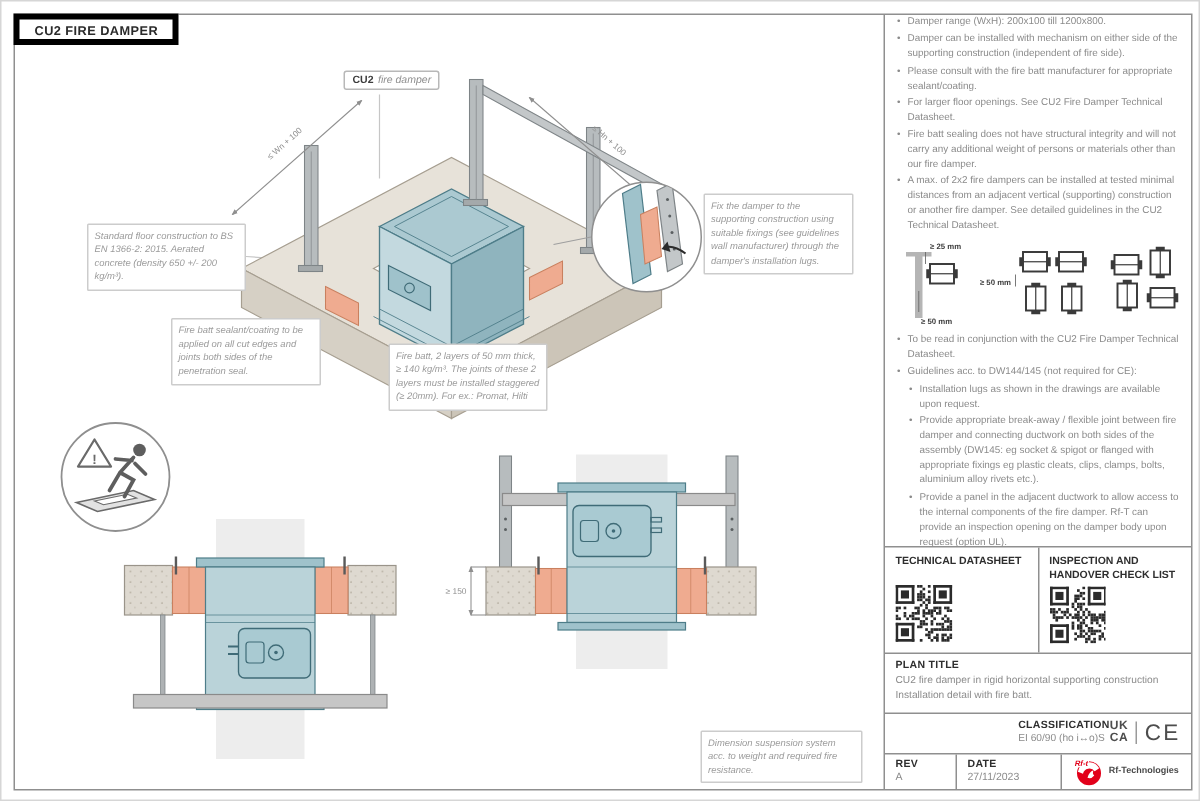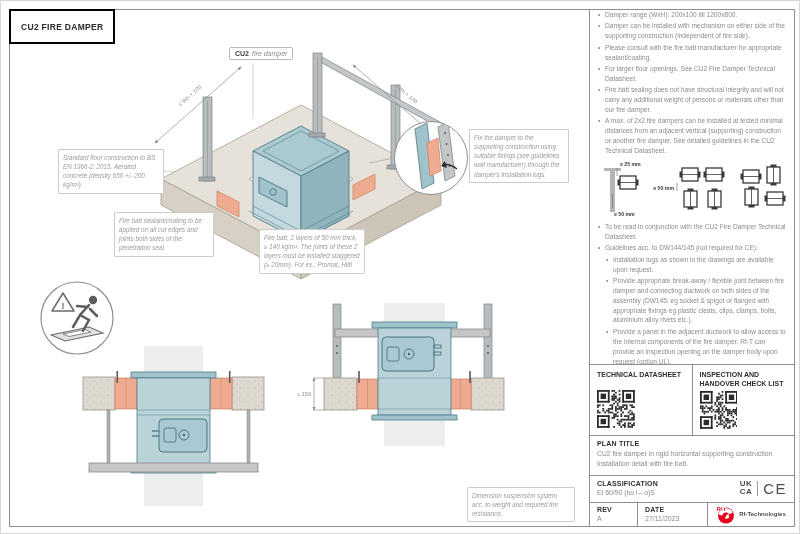--- a/index.html
+++ b/index.html
@@ -1,21 +1,21 @@
 <!DOCTYPE html>
 <html><head>
 <meta charset="utf-8">
 <style>
   *{margin:0;padding:0;box-sizing:border-box}
   html,body{background:#eaeaea}
   body{font-family:"Liberation Sans",sans-serif;-webkit-font-smoothing:antialiased}
   .sheet{position:relative;width:800px;height:534px;background:#fff;border:1px solid #d6d6d6;overflow:hidden}
   .frame{position:absolute;left:8px;top:8px;width:786px;height:518px;border:1px solid #8f8f8f;z-index:0}
-  .sheet-title{position:absolute;left:8px;top:8px;height:35px;padding:0 10px;display:flex;align-items:center;
-    border:2px solid #000000;background:#fff;font-size:8.5px;font-weight:bold;letter-spacing:.3px;color:#2b2b2b;z-index:4}
+  .sheet-title{position:absolute;left:8px;top:8px;height:21px;padding:0 10px;display:flex;align-items:center;
+    border:4px solid #000000;background:#fff;font-size:8.5px;font-weight:bold;letter-spacing:.3px;color:#2b2b2b;z-index:4}
   .drawing-svg{position:absolute;left:0;top:0;z-index:1}
   .drawing-svg text{font-family:"Liberation Sans",sans-serif}
   .note{position:absolute;z-index:2;background:#fff;border:1px solid #cccccc;border-radius:1px;padding:3px 4px;
     font-size:6.3px;line-height:1.45;font-style:italic;color:#9b9b9b}
   .cu2-tag{position:absolute;z-index:2;background:#fff;border:1px solid #b8b8b8;border-radius:2px;padding:2px 5px;
     font-size:7px;color:#8f8f8f;font-style:italic}
   .cu2-tag b{color:#3c3c3c;font-style:normal;margin-right:3px}
   
   .right-panel{position:absolute;left:588px;top:9px;width:205px;height:516px;background:#fff;border-left:1px solid #8f8f8f;z-index:3}
   .rp-head{font-size:8px;font-weight:bold;color:#2e2e2e;padding:6px 7px 4px;letter-spacing:.2px}
@@ -31,21 +31,21 @@
   .rp-row{border-top:1px solid #8f8f8f}
   .qr-row{display:flex}
   .qr-cell{flex:1;padding:5px 7px 6px}
   .qr-cell + .qr-cell{border-left:1px solid #8f8f8f}
   .qr-title{font-size:7px;font-weight:bold;color:#2e2e2e;line-height:1.3;min-height:17px}
   .qr-box{margin-top:3px;line-height:0}
   .qr-box svg rect{fill:#2b2b2b}
   .row-label{font-size:7px;font-weight:bold;color:#2e2e2e;letter-spacing:.2px}
   .plan-row{padding:4px 7px 6px}
   .plan-text{font-size:6.8px;color:#8b8b8b;line-height:1.4;margin-top:2.5px}
-  .class-row{display:flex;justify-content:space-between;align-items:center;padding:4px 7px 5px}
+  .class-row{display:flex;justify-content:flex-end;align-items:center;padding:4px 7px 5px}
   .class-value{font-size:6.8px;color:#8b8b8b;margin-top:2.5px}
   .marks{display:flex;align-items:center;gap:5px;color:#4d4d4d}
   .ukca{font-size:8px;font-weight:bold;line-height:.95;letter-spacing:.4px;text-align:center}
   .mark-div{width:1px;height:15px;background:#9a9a9a}
   .ce{font-size:15px;letter-spacing:1.5px;font-weight:normal}
   .rev-row{display:flex}
   .rev-cell{width:48px;padding:3px 7px 4px;border-right:1px solid #8f8f8f}
   .date-cell{flex:1;padding:3px 7px 4px;border-right:1px solid #8f8f8f}
   .cell-value{font-size:7px;color:#8b8b8b;margin-top:2.5px}
   .logo-cell{width:86px;display:flex;align-items:center;justify-content:center;gap:3px}

